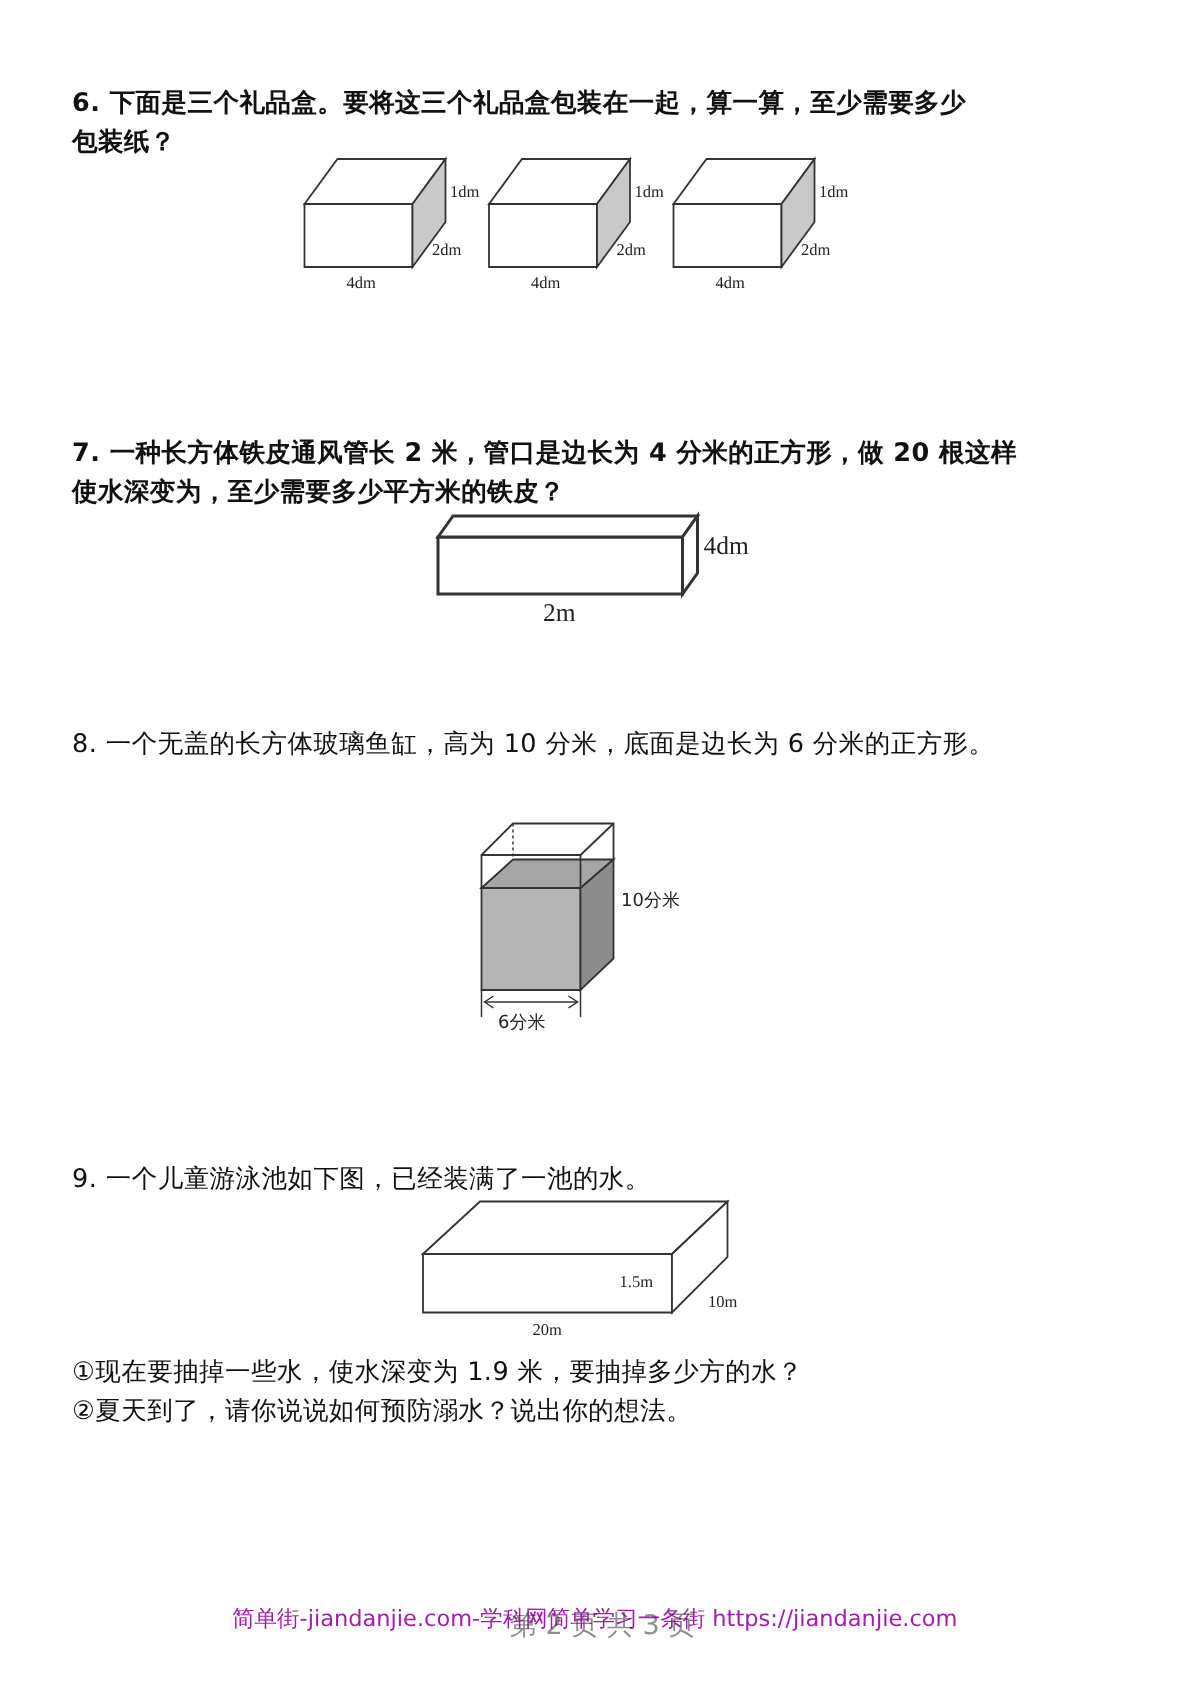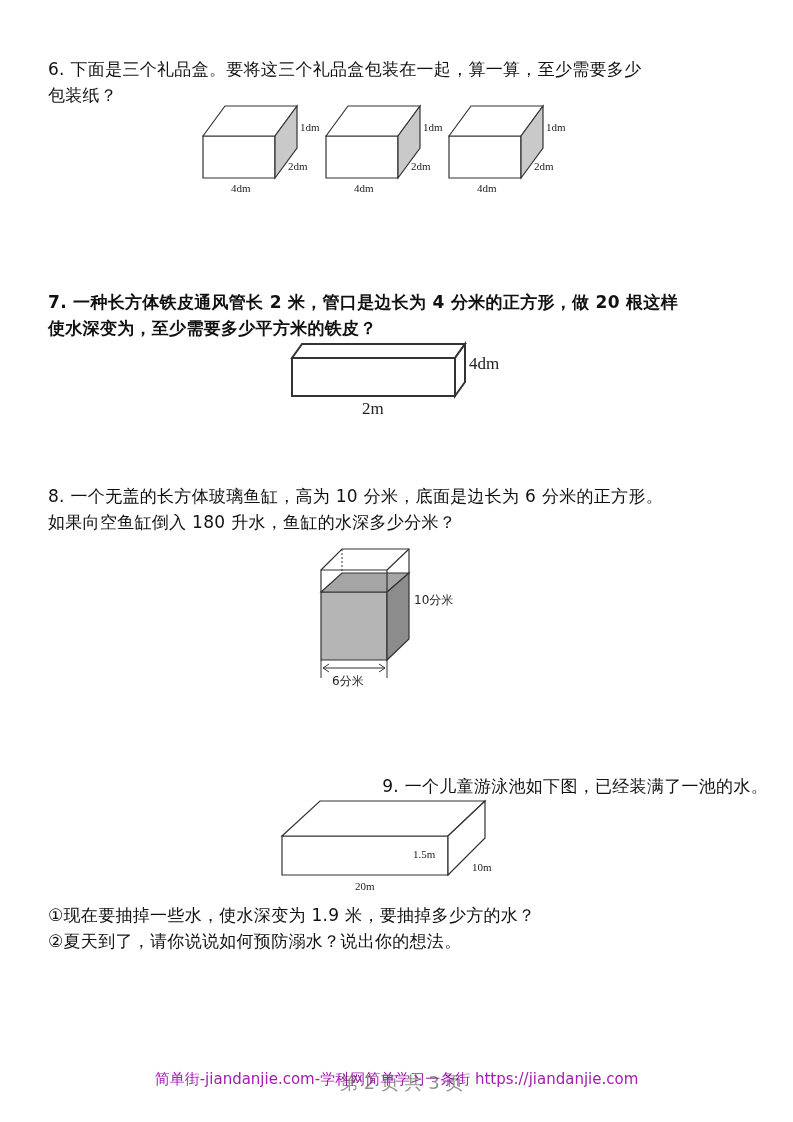--- a/index.html
+++ b/index.html
@@ -28,21 +28,21 @@
   }
   .footer {
     position: absolute; left: 0; width: 793px; top: 1070px;
     text-align: center; font-size: 15px; color: #a21caf;
     font-family: "DejaVu Sans", sans-serif;
   }
 </style>
 </head>
 <body>
 
-<div class="q-text" style="top:56px;">
+<div class="q-text" style="top:56px;font-weight:bold;">
   <div><span>6.</span> <span>下面是三个礼品盒。要将这三个礼品盒包装在一起，算一算，至少需要多少</span></div>
   <div>包装纸？</div>
 </div>
 
 <div class="fig" style="left:195px; top:100px;">
   <svg width="400" height="100" viewBox="0 0 400 100">
     <g transform="translate(8,0)">
       <polygon points="0,36 72,36 72,78 0,78" fill="#fff" stroke="#333" stroke-width="1.2"></polygon>
       <polygon points="0,36 22,6 94,6 72,36" fill="#fff" stroke="#333" stroke-width="1.2"></polygon>
       <polygon points="72,36 94,6 94,48 72,78" fill="#c9c9c9" stroke="#333" stroke-width="1.2"></polygon>
@@ -79,21 +79,20 @@
     <polygon points="7,20 170,20 170,58 7,58" fill="#fff" stroke="#333" stroke-width="2"></polygon>
     <polygon points="7,20 17,6 180,6 170,20" fill="#fff" stroke="#333" stroke-width="2"></polygon>
     <polygon points="170,20 180,6 180,44 170,58" fill="#fff" stroke="#333" stroke-width="2"></polygon>
     <text class="fig-label-lg" x="184" y="31">4dm</text>
     <text class="fig-label-lg" x="77" y="76">2m</text>
   </svg>
 </div>
 
 <div class="q-text" style="top:483px;">
   <div><span>8.</span> <span>一个无盖的长方体玻璃鱼缸，高为 10 分米，底面是边长为 6 分米的正方形。</span></div>
-  <div>如果向空鱼缸倒入 180 升水，鱼缸的水深多少分米？</div>
 </div>
 
 <div class="fig" style="left:310px; top:546px;">
   <svg width="170" height="145" viewBox="0 0 170 145">
 
     <polygon points="11,46 77,46 77,114 11,114" fill="#b5b5b5" stroke="#333" stroke-width="1.2"></polygon>
     <polygon points="11,46 32,27 99,27 77,46" fill="#a5a5a5" stroke="#333" stroke-width="1.2"></polygon>
     <polygon points="77,46 99,27 99,93 77,114" fill="#8c8c8c" stroke="#333" stroke-width="1.2"></polygon>
 
     <polyline points="11,46 11,24 77,24 77,46" fill="none" stroke="#333" stroke-width="1.2"></polyline>
@@ -104,21 +103,21 @@
     <line x1="11" y1="114" x2="11" y2="132" stroke="#333" stroke-width="1"></line>
     <line x1="77" y1="114" x2="77" y2="132" stroke="#333" stroke-width="1"></line>
     <line x1="13" y1="122" x2="75" y2="122" stroke="#333" stroke-width="1"></line>
     <polyline points="19,118 13,122 19,126" fill="none" stroke="#333" stroke-width="1"></polyline>
     <polyline points="69,118 75,122 69,126" fill="none" stroke="#333" stroke-width="1"></polyline>
     <text class="fig-label-cn" x="22" y="139">6分米</text>
     <text class="fig-label-cn" x="104" y="58">10分米</text>
   </svg>
 </div>
 
-<div class="q-text" style="top:773px;text-align:right;">
+<div class="q-text" style="top:773px;">
   <div><span>9.</span> <span>一个儿童游泳池如下图，已经装满了一池的水。</span></div>
 </div>
 
 <div class="fig" style="left:275px; top:798px;">
   <svg width="240" height="96" viewBox="0 0 240 96">
     <polygon points="7,38 173,38 173,77 7,77" fill="#fff" stroke="#333" stroke-width="1.2"></polygon>
     <polygon points="7,38 45,3 210,3 173,38" fill="#fff" stroke="#333" stroke-width="1.2"></polygon>
     <polygon points="173,38 210,3 210,40 173,77" fill="#fff" stroke="#333" stroke-width="1.2"></polygon>
     <text class="fig-label" x="138" y="60">1.5m</text>
     <text class="fig-label" x="197" y="73">10m</text>

